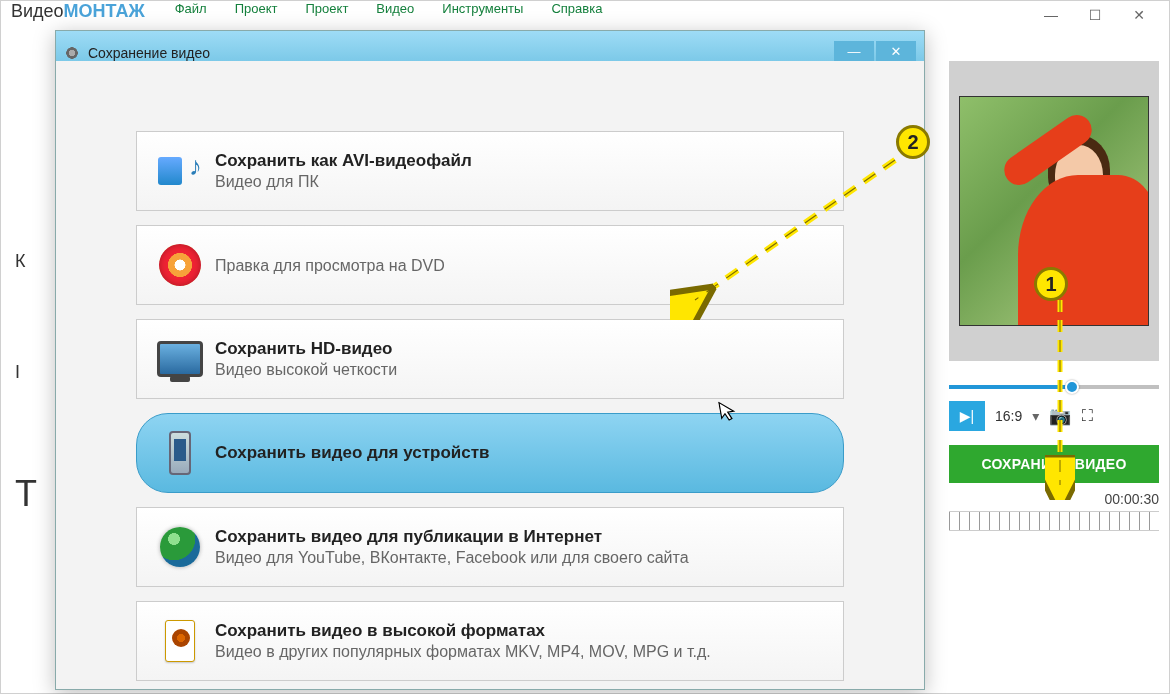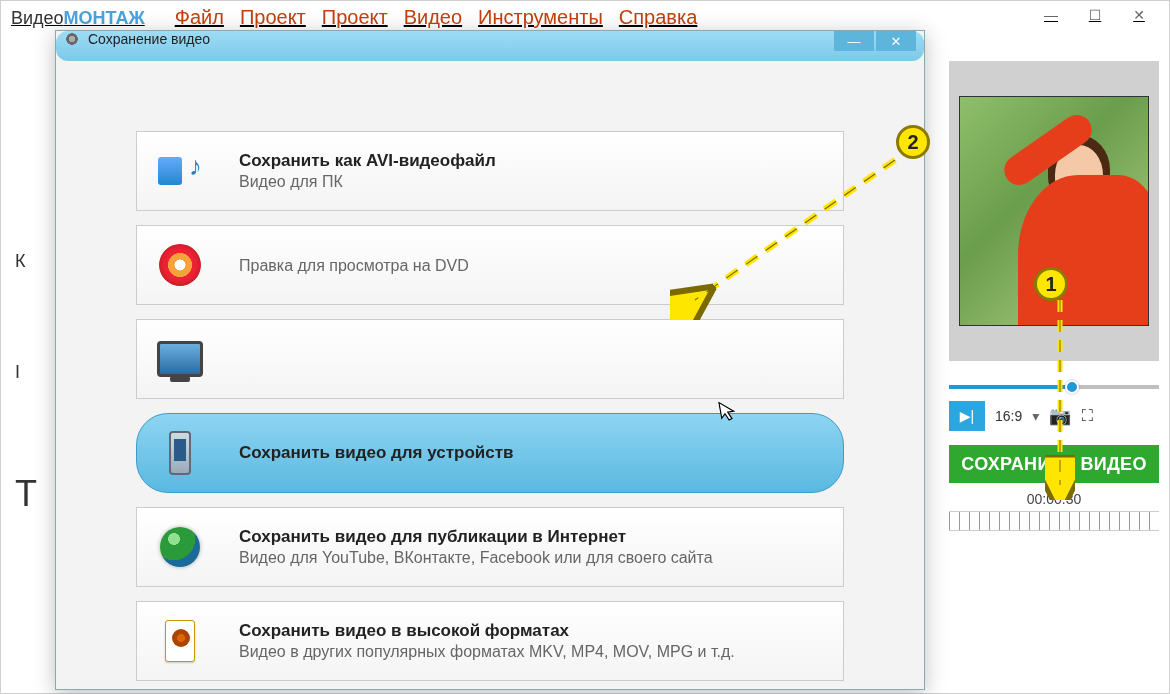--- a/index.html
+++ b/index.html
@@ -1,59 +1,59 @@
 <!DOCTYPE html>
 <html><head>
 <meta charset="utf-8">
 <style>
 * { box-sizing: border-box; margin: 0; padding: 0; font-family: "Segoe UI", Tahoma, sans-serif; }
 body { width: 1170px; height: 694px; overflow: hidden; background: #fff; position: relative; }
 
 
 .main-window { position: absolute; inset: 0; background: #fff; border: 1px solid #d0d0d0; }
-.main-titlebar { height: 40px; display: flex; align-items: flex-end; padding: 12px 10px; text-decoration: underline; }
+.main-titlebar { height: 40px; display: flex; align-items: flex-start; padding: 0 10px; }
 .main-logo { font-size: 18px; font-weight: 500; }
 .main-logo .lg1 { color: #333; }
 .main-logo .lg2 { color: #4aa3d9; font-weight: 700; }
-.main-menu { display: flex; gap: 16px; margin-left: 30px; font-size: 20px; color: #c2410c; }
+.main-menu { display: flex; gap: 28px; margin-left: 30px; font-size: 13px; color: #15803d; }
 .main-winctrl { margin-left: auto; display: flex; gap: 4px; }
 .main-winctrl .wc { width: 40px; height: 28px; display: flex; align-items: center; justify-content: center; color: #666; font-size: 14px; cursor: pointer; }
 
 
 .right-col { position: absolute; right: 10px; top: 60px; width: 210px; }
 .preview { width: 210px; height: 300px; background: #d0d0d0; position: relative; display:flex; align-items:center; justify-content:center; }
 .preview .frame { width: 190px; height: 230px; background: linear-gradient(135deg,#8fbf6a 0%, #6a9d4c 40%, #b7d48c 100%); position: relative; overflow:hidden; border:1px solid #333;}
 .woman { position:absolute; right:-10px; bottom:0; width:140px; height:200px; }
 .woman .body { position:absolute; bottom:0; right:0; width:140px; height:150px; background:#e63e1a; border-radius: 60px 40px 0 0 / 80px 50px 0 0; }
 .woman .head { position:absolute; top:20px; right:55px; width:48px; height:60px; background:#f4c9a8; border-radius:50% 50% 45% 45%; }
 .woman .hair { position:absolute; top:10px; right:48px; width:62px; height:70px; background:#4a2a12; border-radius:50% 50% 40% 40%; z-index:-0;}
 .woman .arm { position:absolute; top:10px; left:-20px; width:100px; height:30px; background:#e63e1a; border-radius:20px; transform:rotate(-35deg);}
 .seek { position:absolute; bottom:-28px; left:0; right:0; }
 .seek .track { height:4px; background:#c0c0c0; position:relative;}
 .seek .fill { position:absolute; left:0; top:0; height:100%; width:55%; background:#2196d8;}
 .seek .knob { position:absolute; left:55%; top:-5px; width:14px; height:14px; background:#2196d8; border-radius:50%; border:2px solid #fff; box-shadow:0 0 2px rgba(0,0,0,.4);}
 .preview-ctrls { margin-top: 40px; display:flex; align-items:center; gap:10px; font-size:14px; color:#333; }
 .pc-btn { width:36px; height:30px; background:#2aa7e0; display:flex; align-items:center; justify-content:center; color:#fff; cursor:pointer;}
-.save-btn { margin-top:14px; height:38px; background:#2fa82f; color:#fff; font-weight:700; font-size:18px; display:flex; align-items:center; justify-content:center; cursor:pointer; letter-spacing:.3px;}
-.timecode { text-align:center; font-size:14px; color:#444; margin-top:8px;}
+.save-btn { margin-top:14px; height:38px; background:#2fa82f; color:#fff; font-weight:700; font-size:14px; display:flex; align-items:center; justify-content:center; cursor:pointer; letter-spacing:.3px;}
+.timecode { text-align:right; font-size:14px; color:#444; margin-top:8px;}
 .ruler { margin-top:4px; height:20px; background: repeating-linear-gradient(90deg,#999 0,#999 1px,transparent 1px,transparent 10px); border-top:1px solid #ccc; border-bottom:1px solid #ccc;}
 
 
 .left-strip { position:absolute; left:14px; top:250px; font-size:18px; color:#333; display:flex; flex-direction:column; gap:90px;}
 .left-strip .big { font-size:36px; font-weight:300;}
 
 
 .dialog { position: absolute; left: 55px; top: 30px; width: 870px; height: 660px; background: #f3f3f3; border: 1px solid #8aa; box-shadow: 0 4px 20px rgba(0,0,0,.25); }
-.dlg-title { height: 30px; background: linear-gradient(#9edcf6,#7cc9e8); display: flex; align-items: flex-start; padding: 0 8px; font-size: 14px; color: #222; border-radius: 12px; }
+.dlg-title { height: 30px; background: linear-gradient(#9edcf6,#7cc9e8); display: flex; align-items: flex-end; padding: 0 8px; font-size: 14px; color: #222; }
 .dlg-title .ico { width:16px; height:16px; margin-right:8px; background: radial-gradient(circle,#aaa 30%,#666 31%,#666 50%, transparent 51%); border-radius:50%;}
 .dlg-title .wc { margin-left:auto; display:flex; gap:2px; }
 .dlg-title .wc span { width:40px; height:20px; background:#5db5db; color:#fff; display:flex; align-items:center; justify-content:center; cursor:pointer; font-size:13px;}
 .dlg-body { padding: 70px 80px 20px; display:flex; flex-direction:column; gap:14px; }
 
-.option { height: 80px; border: 1px solid #ccc; background: linear-gradient(#fff,#f4f4f4); display:flex; align-items:center; padding: 0 20px; cursor:pointer; gap:36px;}
+.option { height: 80px; border: 1px solid #ccc; background: linear-gradient(#fff,#f4f4f4); display:flex; align-items:center; padding: 0 20px; cursor:pointer; gap:12px;}
 .option.selected { background: linear-gradient(#8ed4f2,#5ab9e0); border-color:#3a9cc9;border-radius:32px;}
 .option .icon { width:46px; height:46px; flex-shrink:0; display:flex; align-items:center; justify-content:center;}
 .option .txt .title { font-size: 17px; font-weight: 700; color: #222; }
 .option .txt .sub { font-size: 16px; color: #666; margin-top:2px;}
 .option.selected .txt .sub { color:#20506a;}
 
 
 .ico-avi { position:relative; width:44px; height:40px;}
 .ico-avi::before{content:"";position:absolute;left:0;top:6px;width:24px;height:28px;background:linear-gradient(#6af,#28c);border-radius:3px;}
 .ico-avi::after{content:"♪";position:absolute;right:0;top:0;font-size:26px;color:#2a7db8;}
@@ -160,20 +160,24 @@
         </div>
       <div class="txt">
         <div class="sub">Правка для просмотра на DVD</div>
       </div>
     </div>
 
     <div class="option">
       <div class="icon">
           <div class="ico-hd"></div>
         </div>
+      <div class="txt">
+        <div class="title">Сохранить HD-видео</div>
+        <div class="sub">Видео высокой четкости</div>
+      </div>
     </div>
 
     <div class="option selected">
       <div class="icon">
           <div class="ico-phone"></div>
         </div>
       <div class="txt">
         <div class="title">Сохранить видео для устройств</div>
       </div>
     </div>

